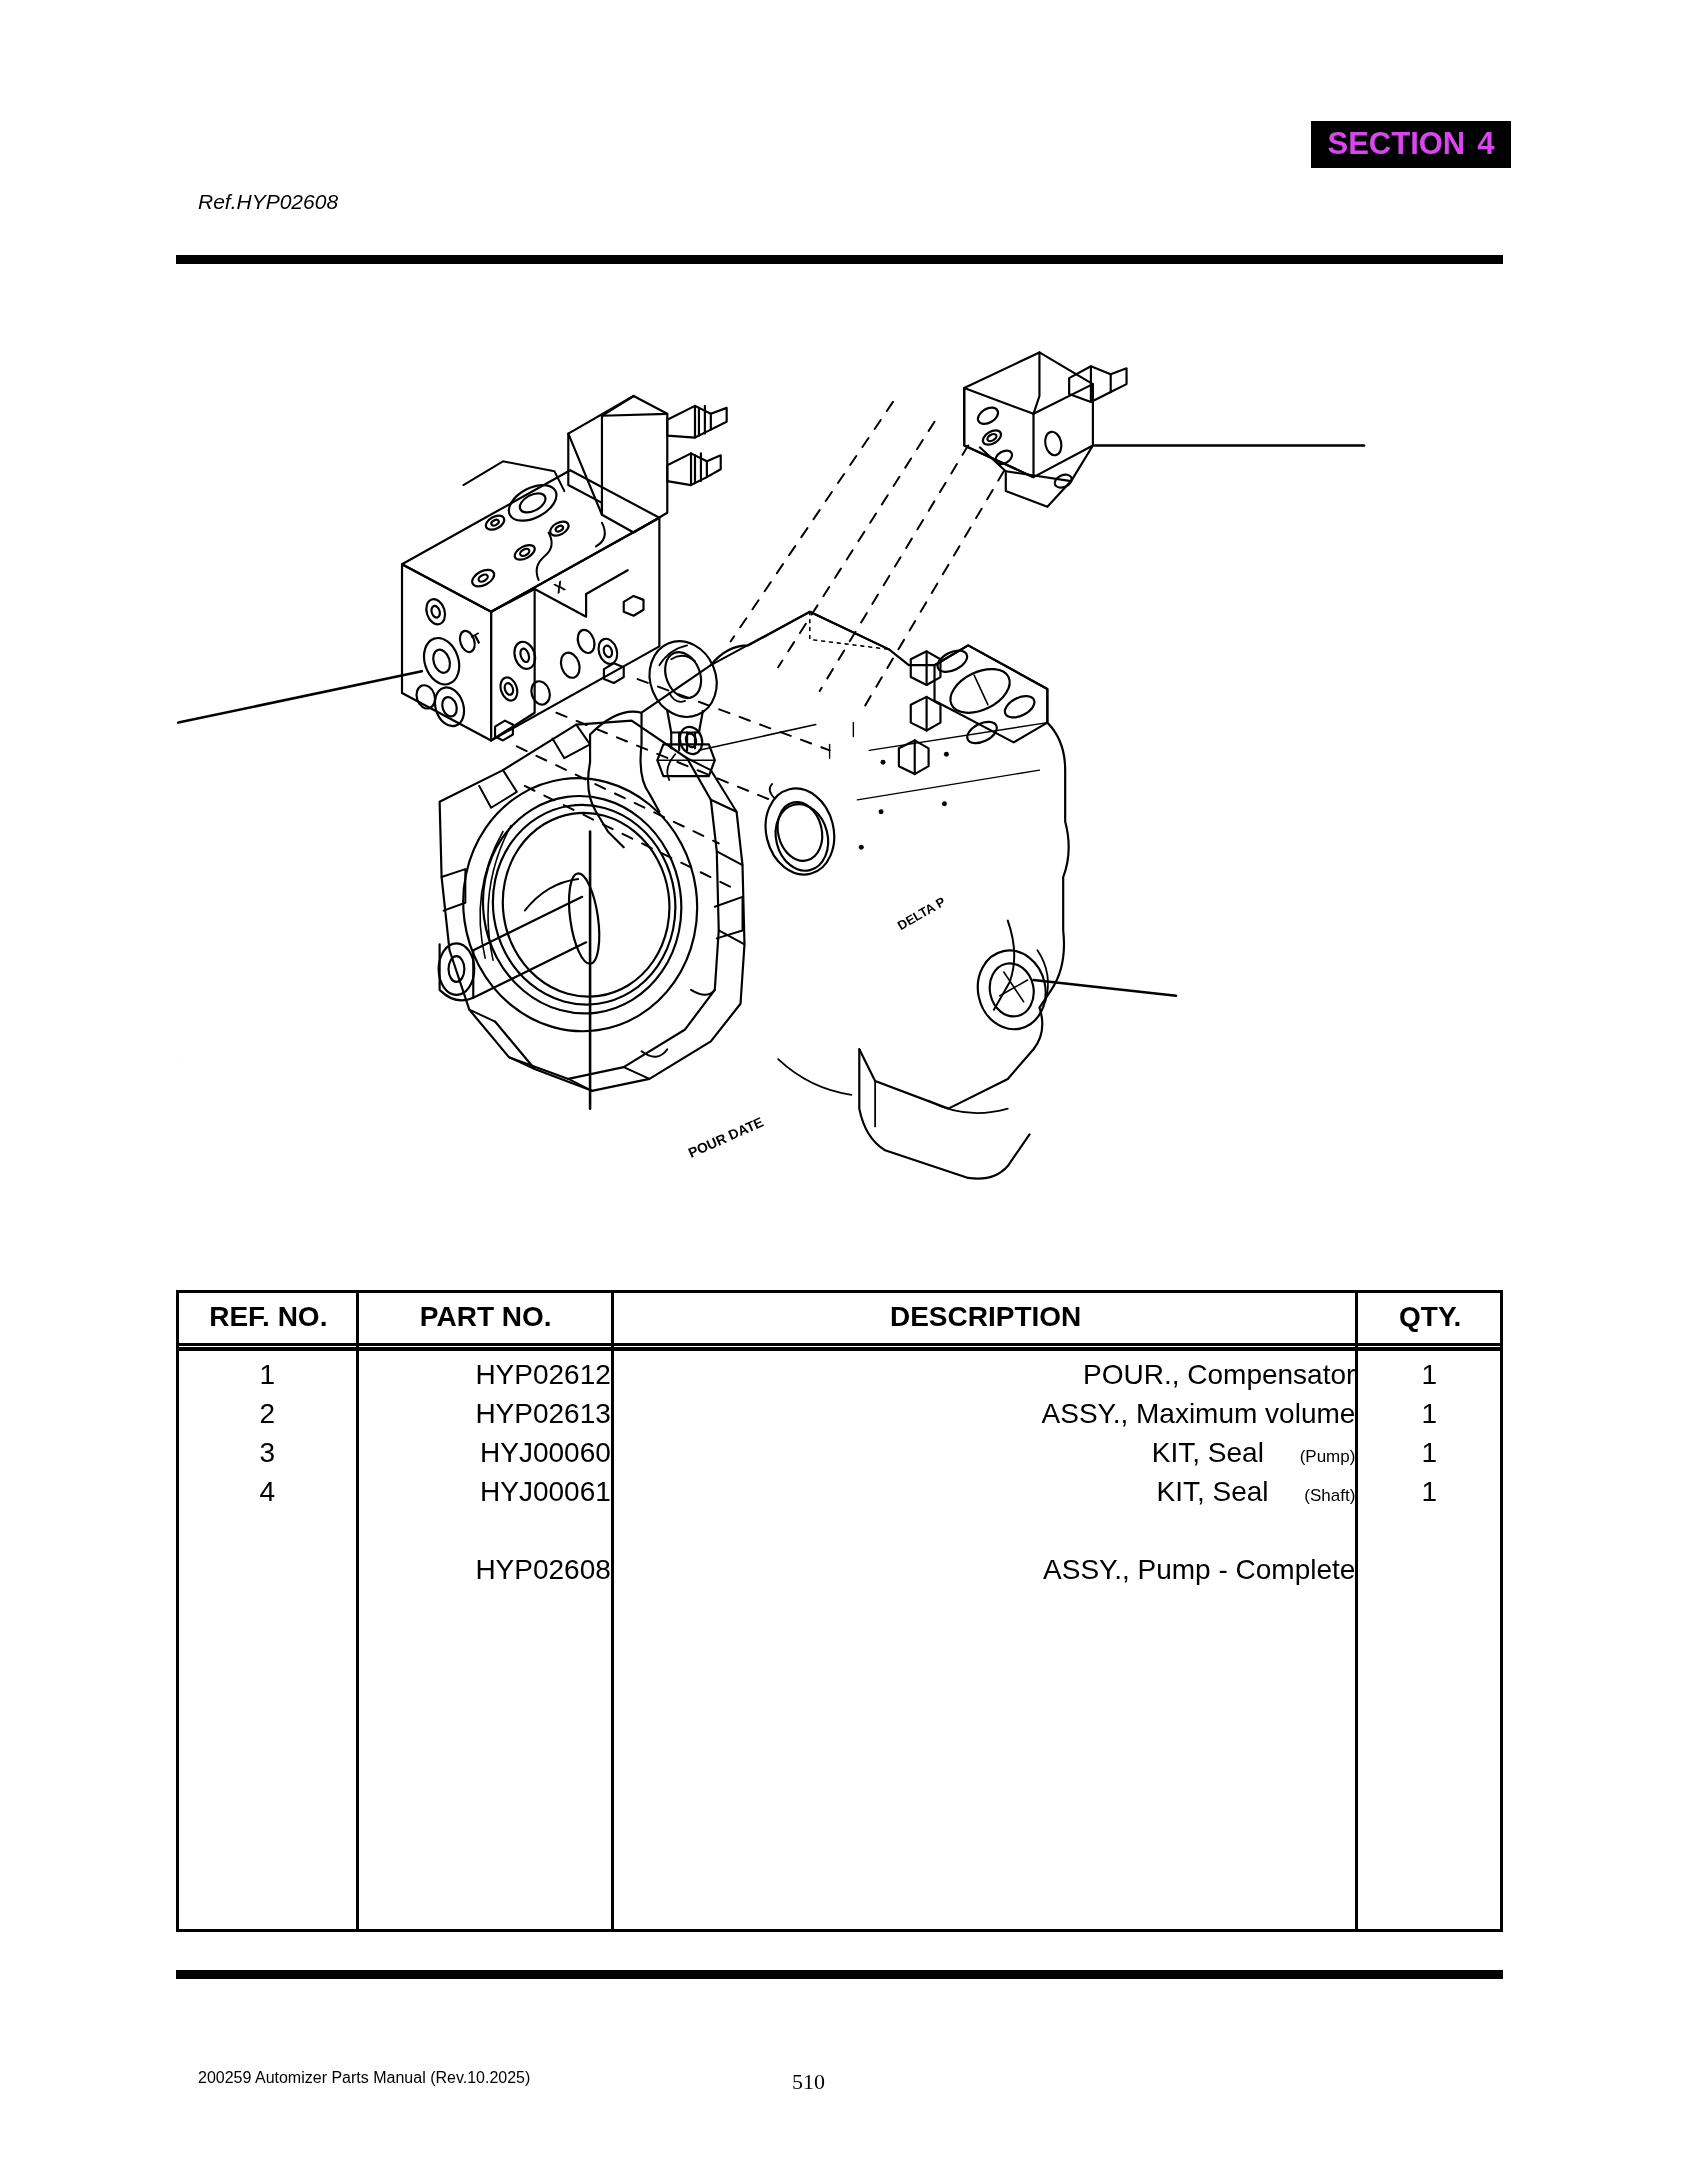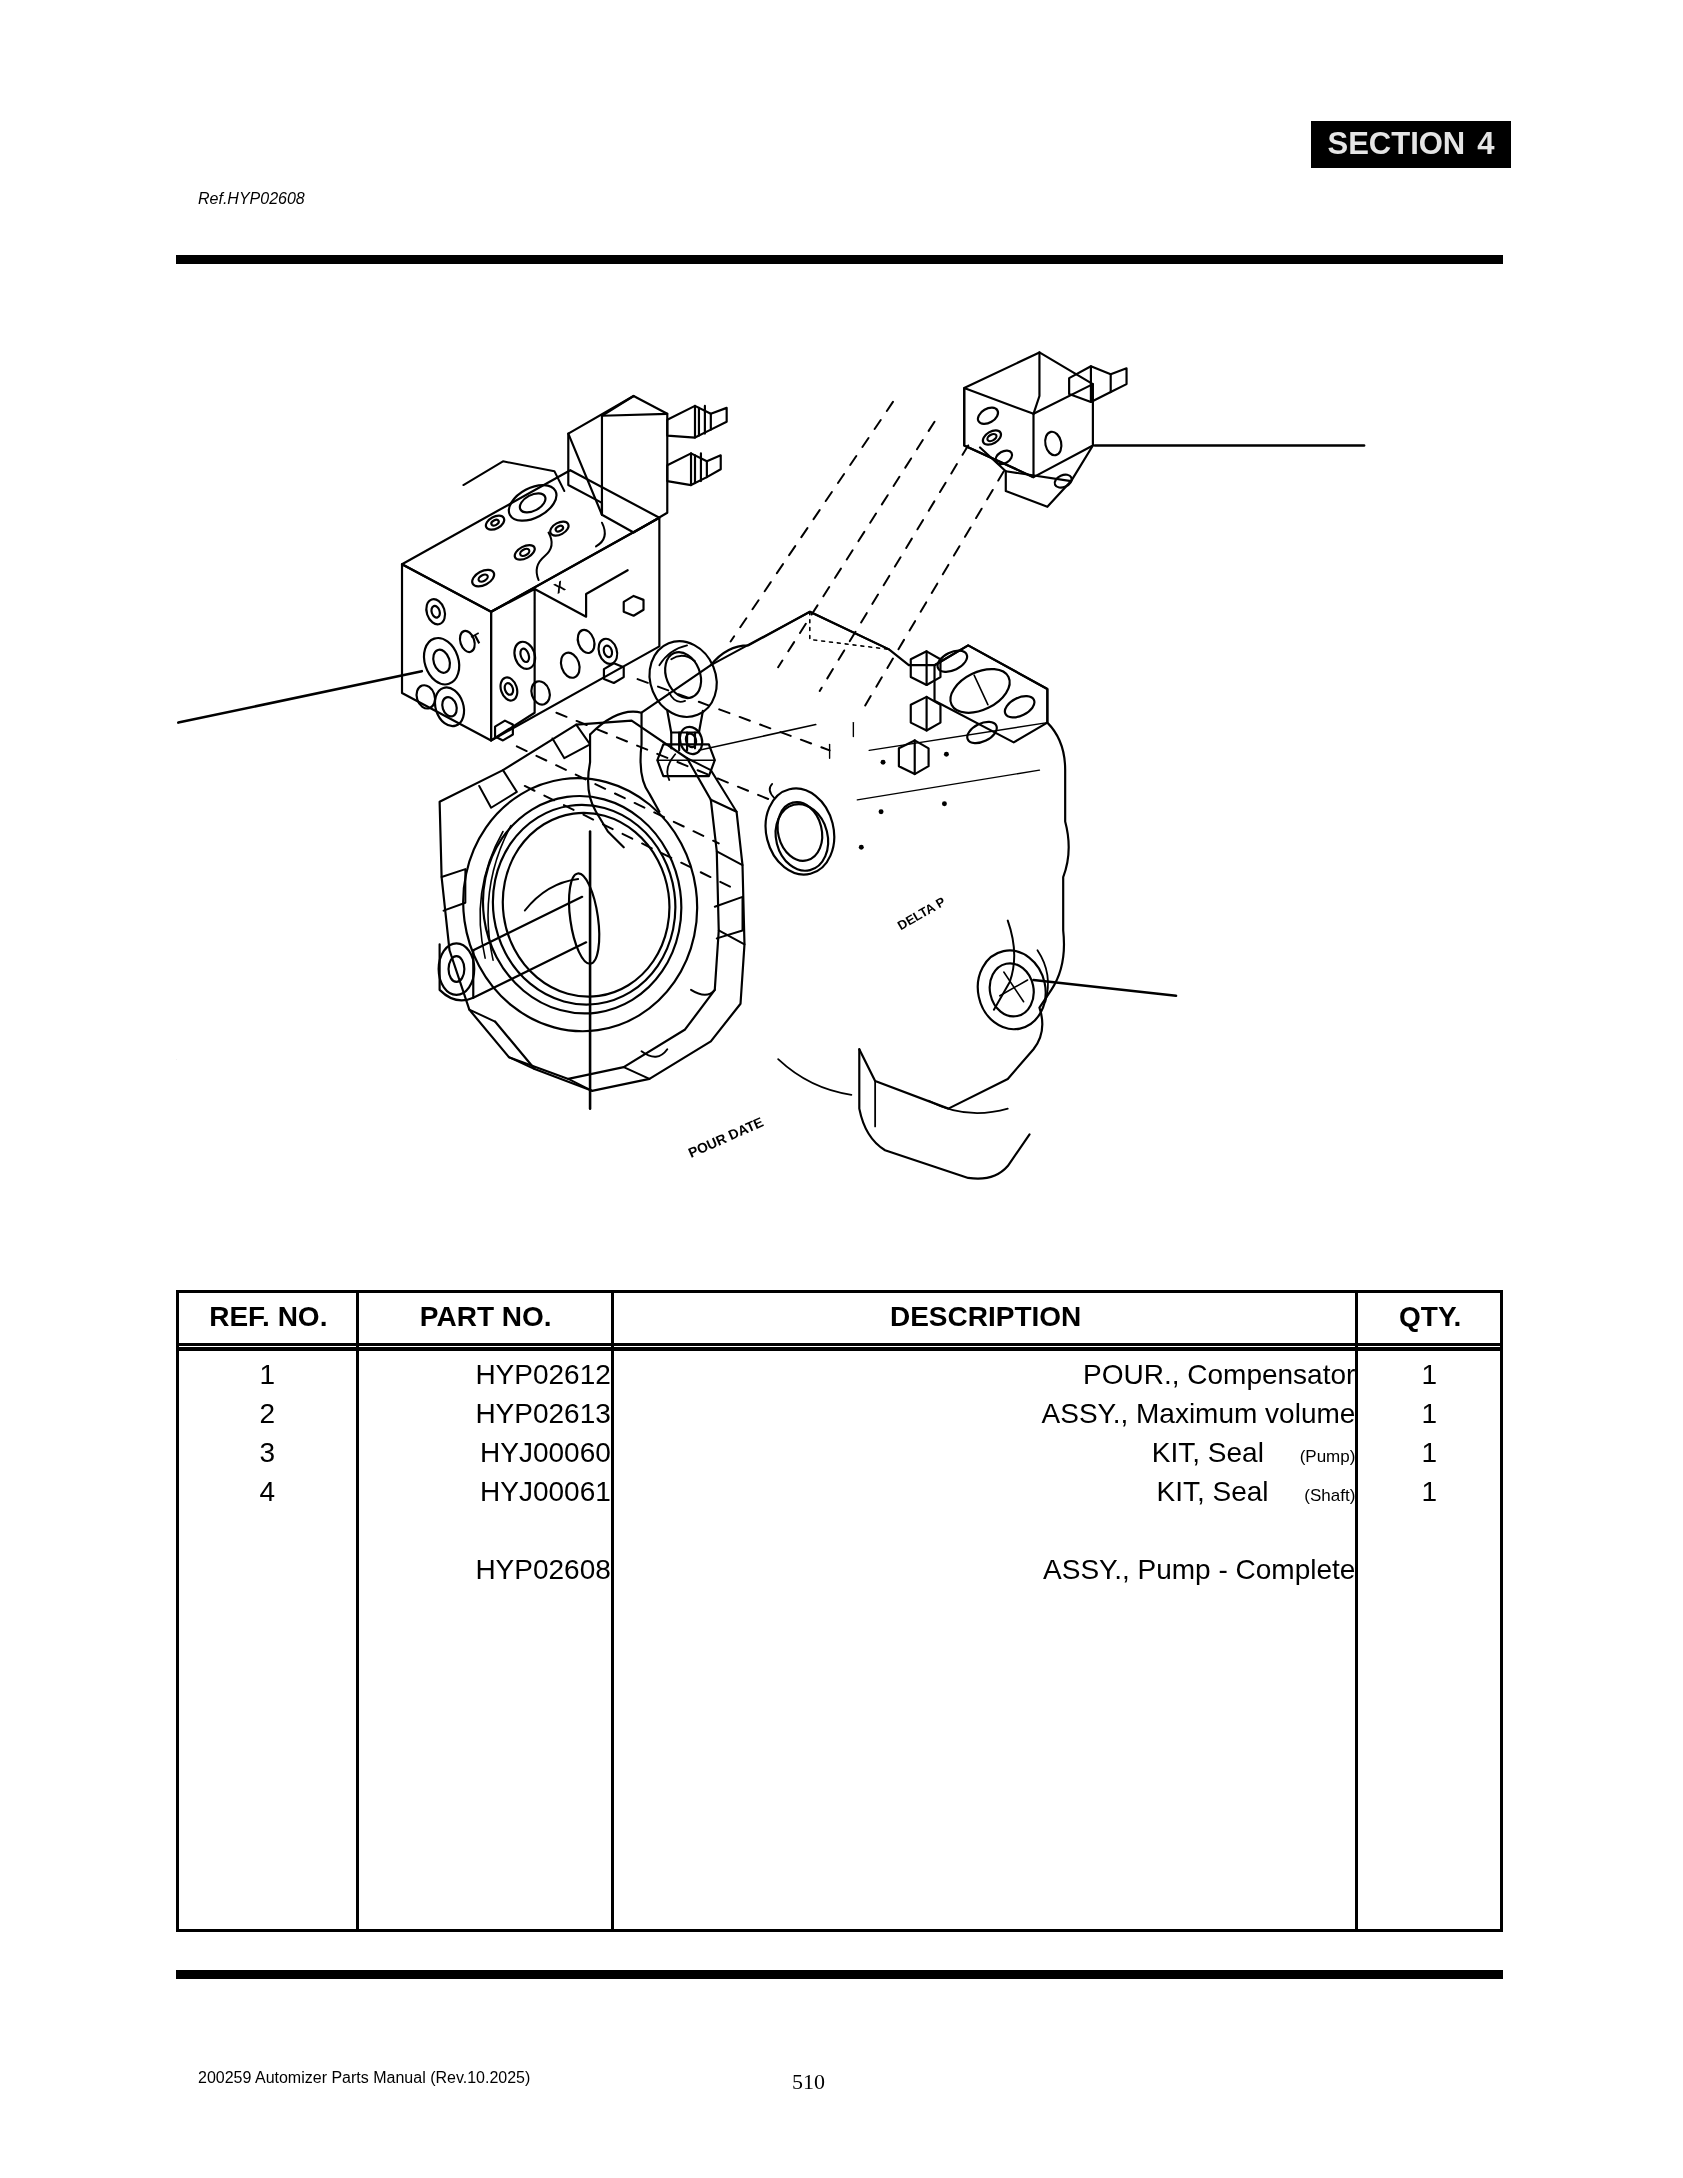--- a/index.html
+++ b/index.html
@@ -17,36 +17,36 @@
   .page { position: relative; width: 1683px; height: 2178px; }
 
   
   .header { position: absolute; left: 0; top: 0; width: 1683px; height: 267px; }
 
   .section-badge {
     position: absolute;
     right: 172px;
     top: 121px;
     background: #000000;
-    color: #e5e5e5;
+    color: #d946ef;
     font-weight: bold;
     font-size: 31px;
     letter-spacing: 0.5px;
     padding: 7px 16px 9px 16px;
     line-height: 1;
     white-space: nowrap;
   }
   .section-badge .sec-word { letter-spacing: 0px; }
   .section-badge .sec-num { margin-left: 12px; }
 
   .ref-label {
     position: absolute;
     left: 198px;
     top: 190px;
-    font-size: 16px;
+    font-size: 21px;
     font-style: italic;
     font-weight: normal;
     white-space: nowrap;
   }
 
   .page-title {
     position: absolute;
     right: 173px;
     top: 176px;
     font-size: 52px;

